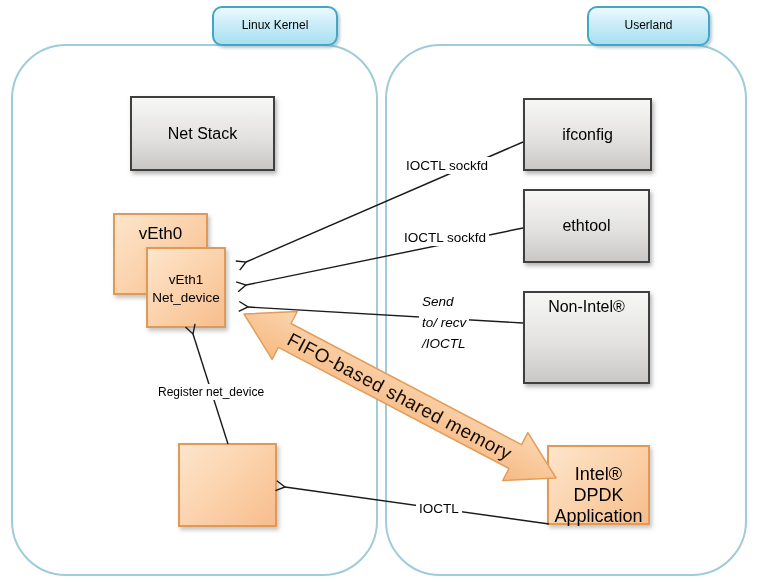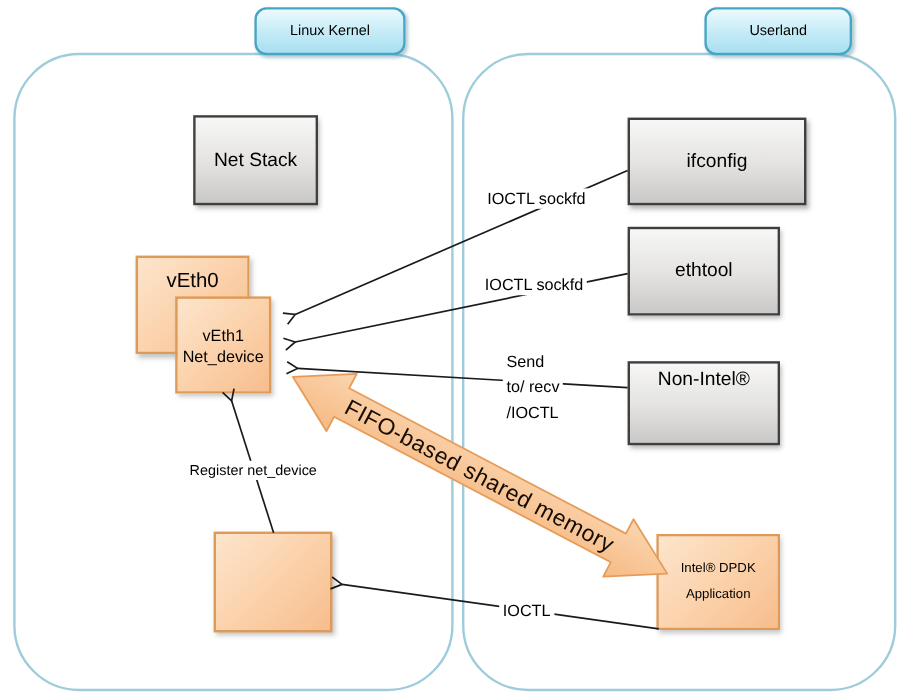--- a/index.html
+++ b/index.html
@@ -29,37 +29,37 @@
   
   .box{position:absolute;box-sizing:border-box;text-align:center;z-index:2;}
   .gray{
     background:linear-gradient(#f7f7f6 0%,#e3e2e1 55%,#c9c8c6 100%);
     border:2px solid #3f3f3f;box-shadow:2px 3px 4px rgba(110,110,110,.5);
   }
   .orange{
     background:linear-gradient(135deg,#fde5cc 0%,#fbd0a8 55%,#f7bd8d 100%);
     border:2px solid #df9a58;box-shadow:2px 3px 4px rgba(140,140,140,.5);
   }
-  #net-stack{left:130px;top:96px;width:104px;height:75px;font-size:16px;line-height:71px;margin-left:31px;}
-  #ifconfig{left:523px;top:98px;width:149px;height:73px;font-size:16px;line-height:69px;}
+  #net-stack{left:130px;top:96px;width:145px;height:75px;font-size:16px;line-height:71px;}
+  #ifconfig{left:523px;top:98px;width:129px;height:73px;font-size:16px;line-height:69px;}
   #ethtool{left:523px;top:189px;width:127px;height:74px;font-size:16px;line-height:70px;}
-  #non-intel-app{left:523px;top:301px;width:127px;height:70px;font-size:16px;line-height:23px;padding-top:2px;}
-  #intel-app{left:547px;top:445px;width:103px;height:80px;font-size:11px;line-height:21px;padding-top:17px;}
+  #non-intel-app{left:523px;top:291px;width:127px;height:93px;font-size:16px;line-height:23px;padding-top:2px;}
+  #intel-app{left:547px;top:445px;width:103px;height:80px;font-size:18px;line-height:21px;padding-top:17px;}
   #veth0{left:113px;top:213px;width:95px;height:82px;font-size:17px;padding-top:9px;}
   #veth1{left:146px;top:247px;width:80px;height:81px;font-size:13.5px;line-height:18px;padding-top:22px;z-index:3;}
   #dev-kni{left:178px;top:443px;width:99px;height:84px;font-size:13.5px;line-height:20px;padding-top:22px;}
 
   
   .edge-label{
     position:absolute;z-index:4;background:#fff;font-size:13.5px;
     padding:1px 3px;white-space:nowrap;
   }
   #lbl-ioctl-sockfd-1{left:403px;top:157px;}
   #lbl-ioctl-sockfd-2{left:401px;top:229px;}
-  #lbl-send-recv{left:419px;top:290px;line-height:21px;}
+  #lbl-send-recv{left:419px;top:290px;line-height:21px;font-style:italic;}
   #lbl-register{left:155px;top:384px;font-size:12px;}
   #lbl-ioctl{left:416px;top:500px;}
 
   #arrow-layer{position:absolute;left:0;top:0;z-index:3;pointer-events:none;}
   .fifo-text{font-family:"Liberation Sans",sans-serif;font-size:19px;letter-spacing:.5px;fill:#140d05;}
 </style>
 </head>
 <body>
 
 <div class="region" id="kernel-region"></div>

